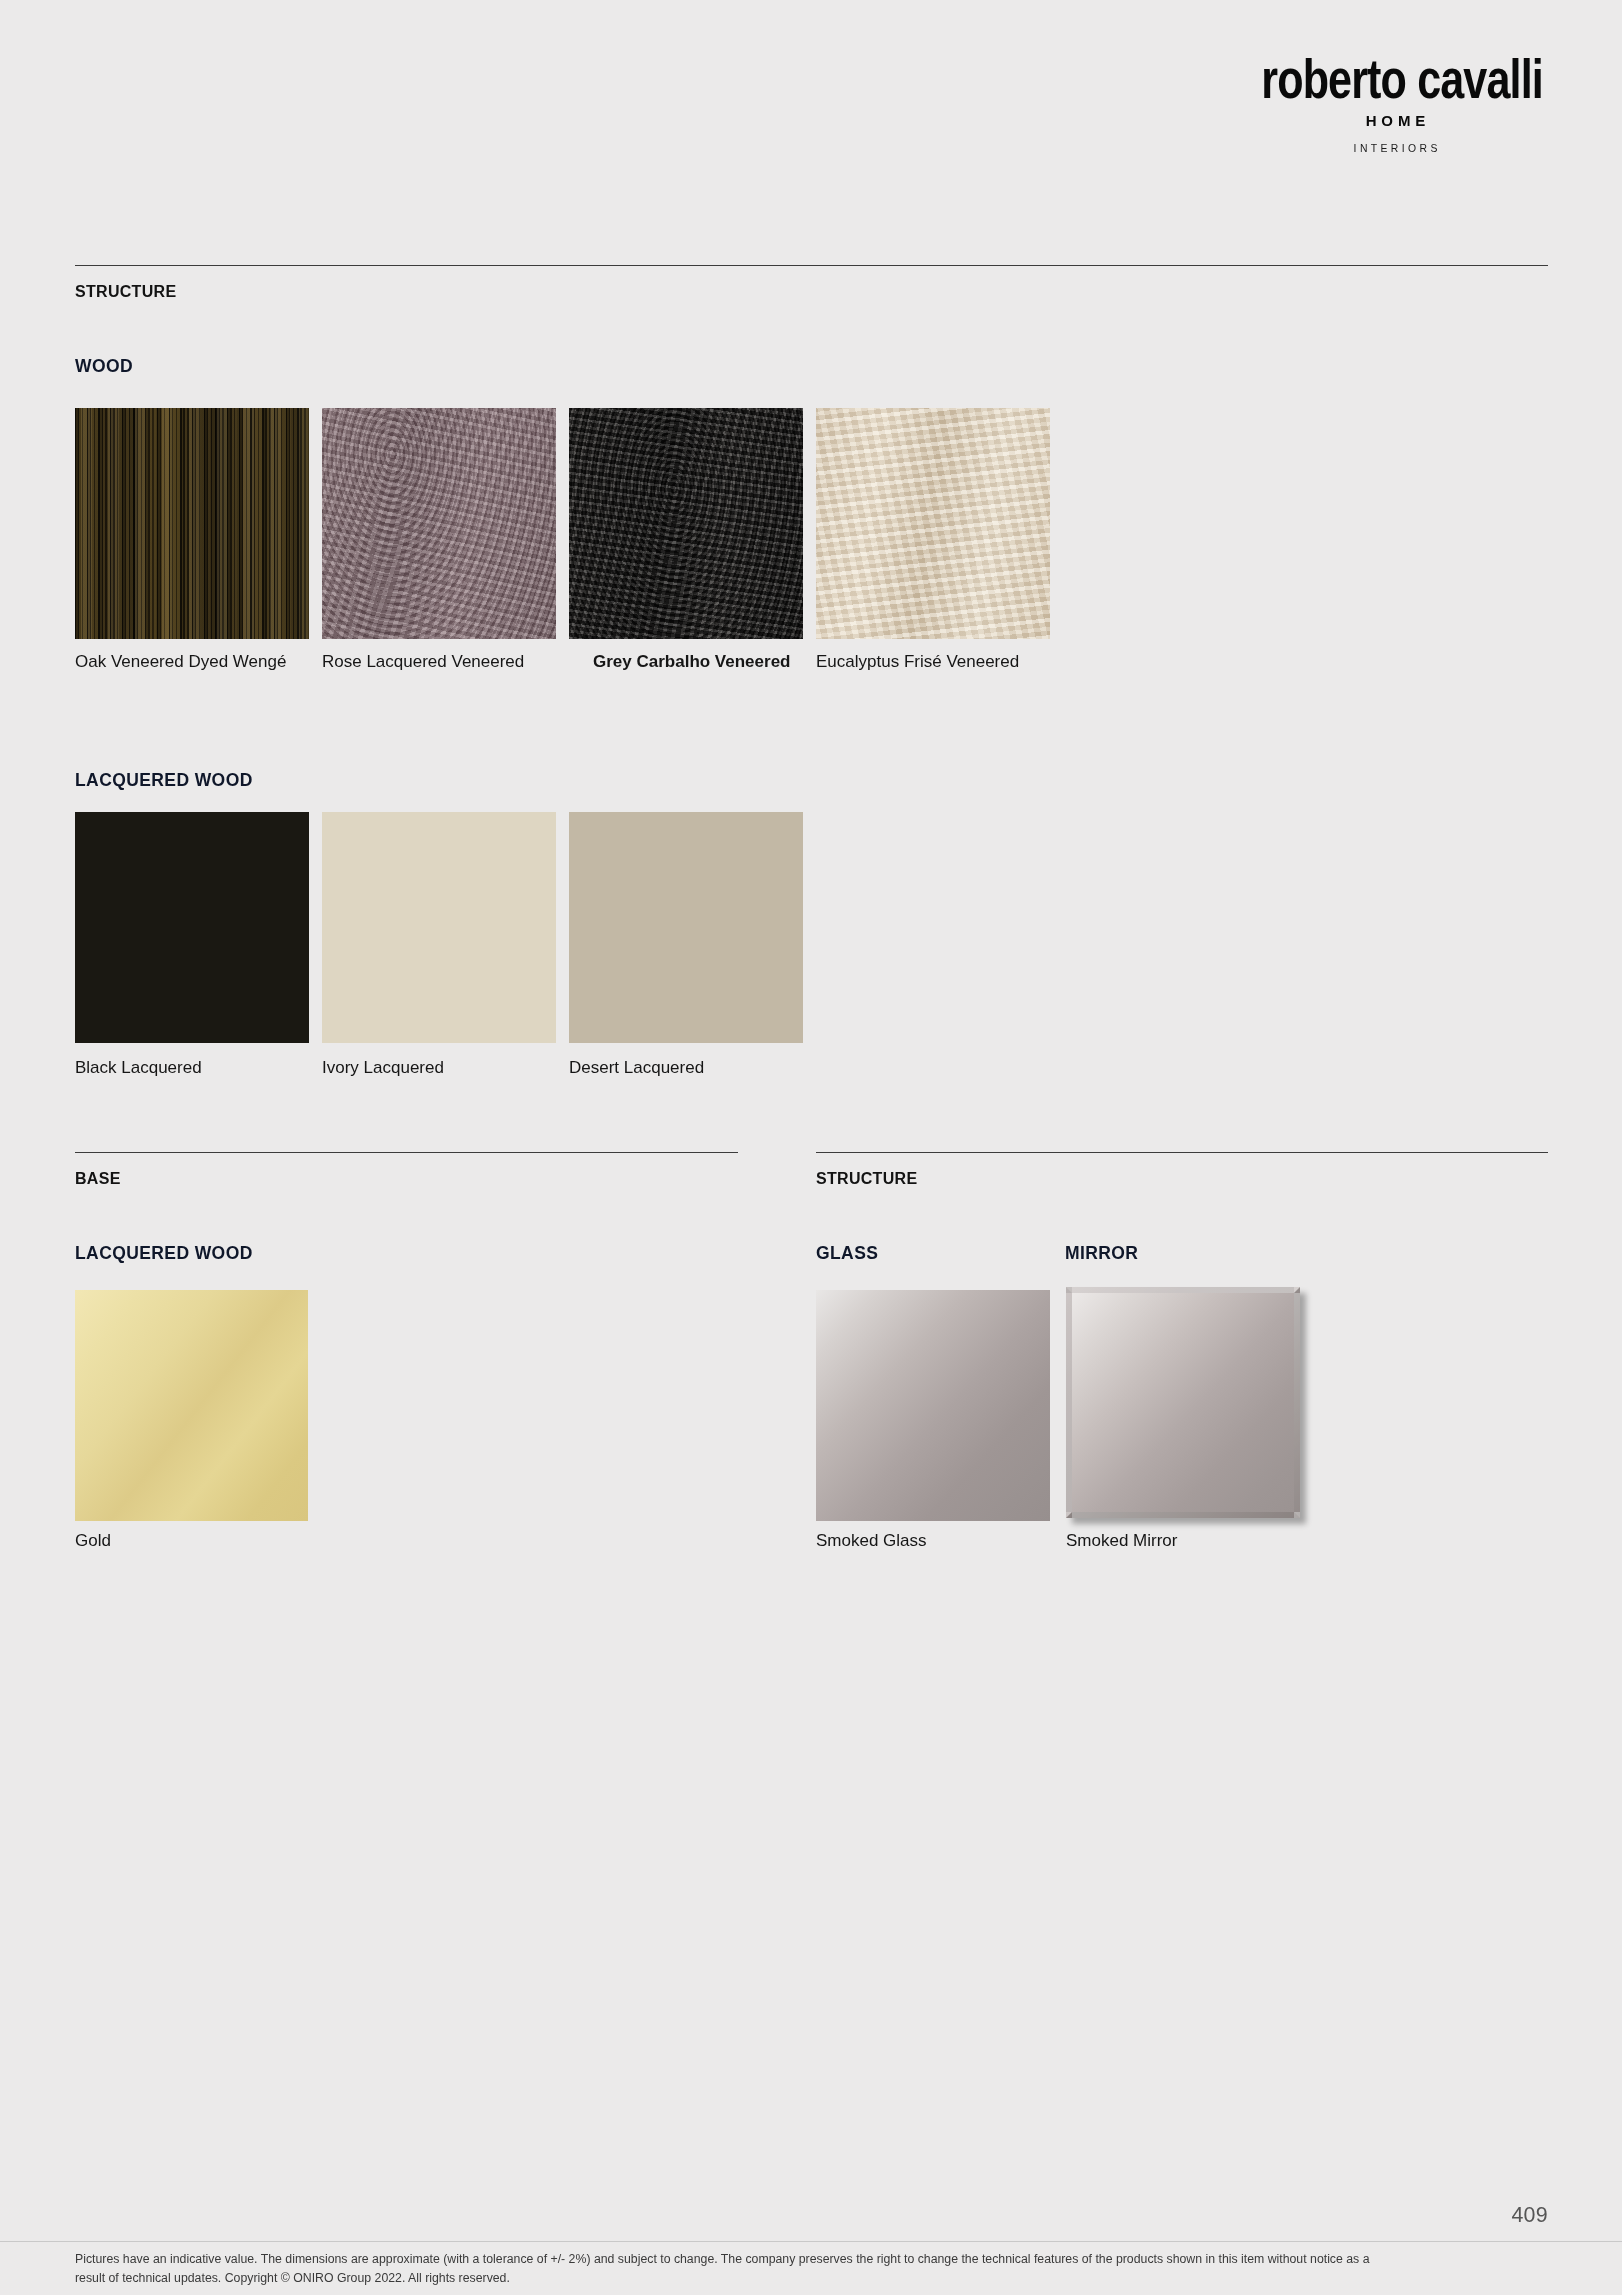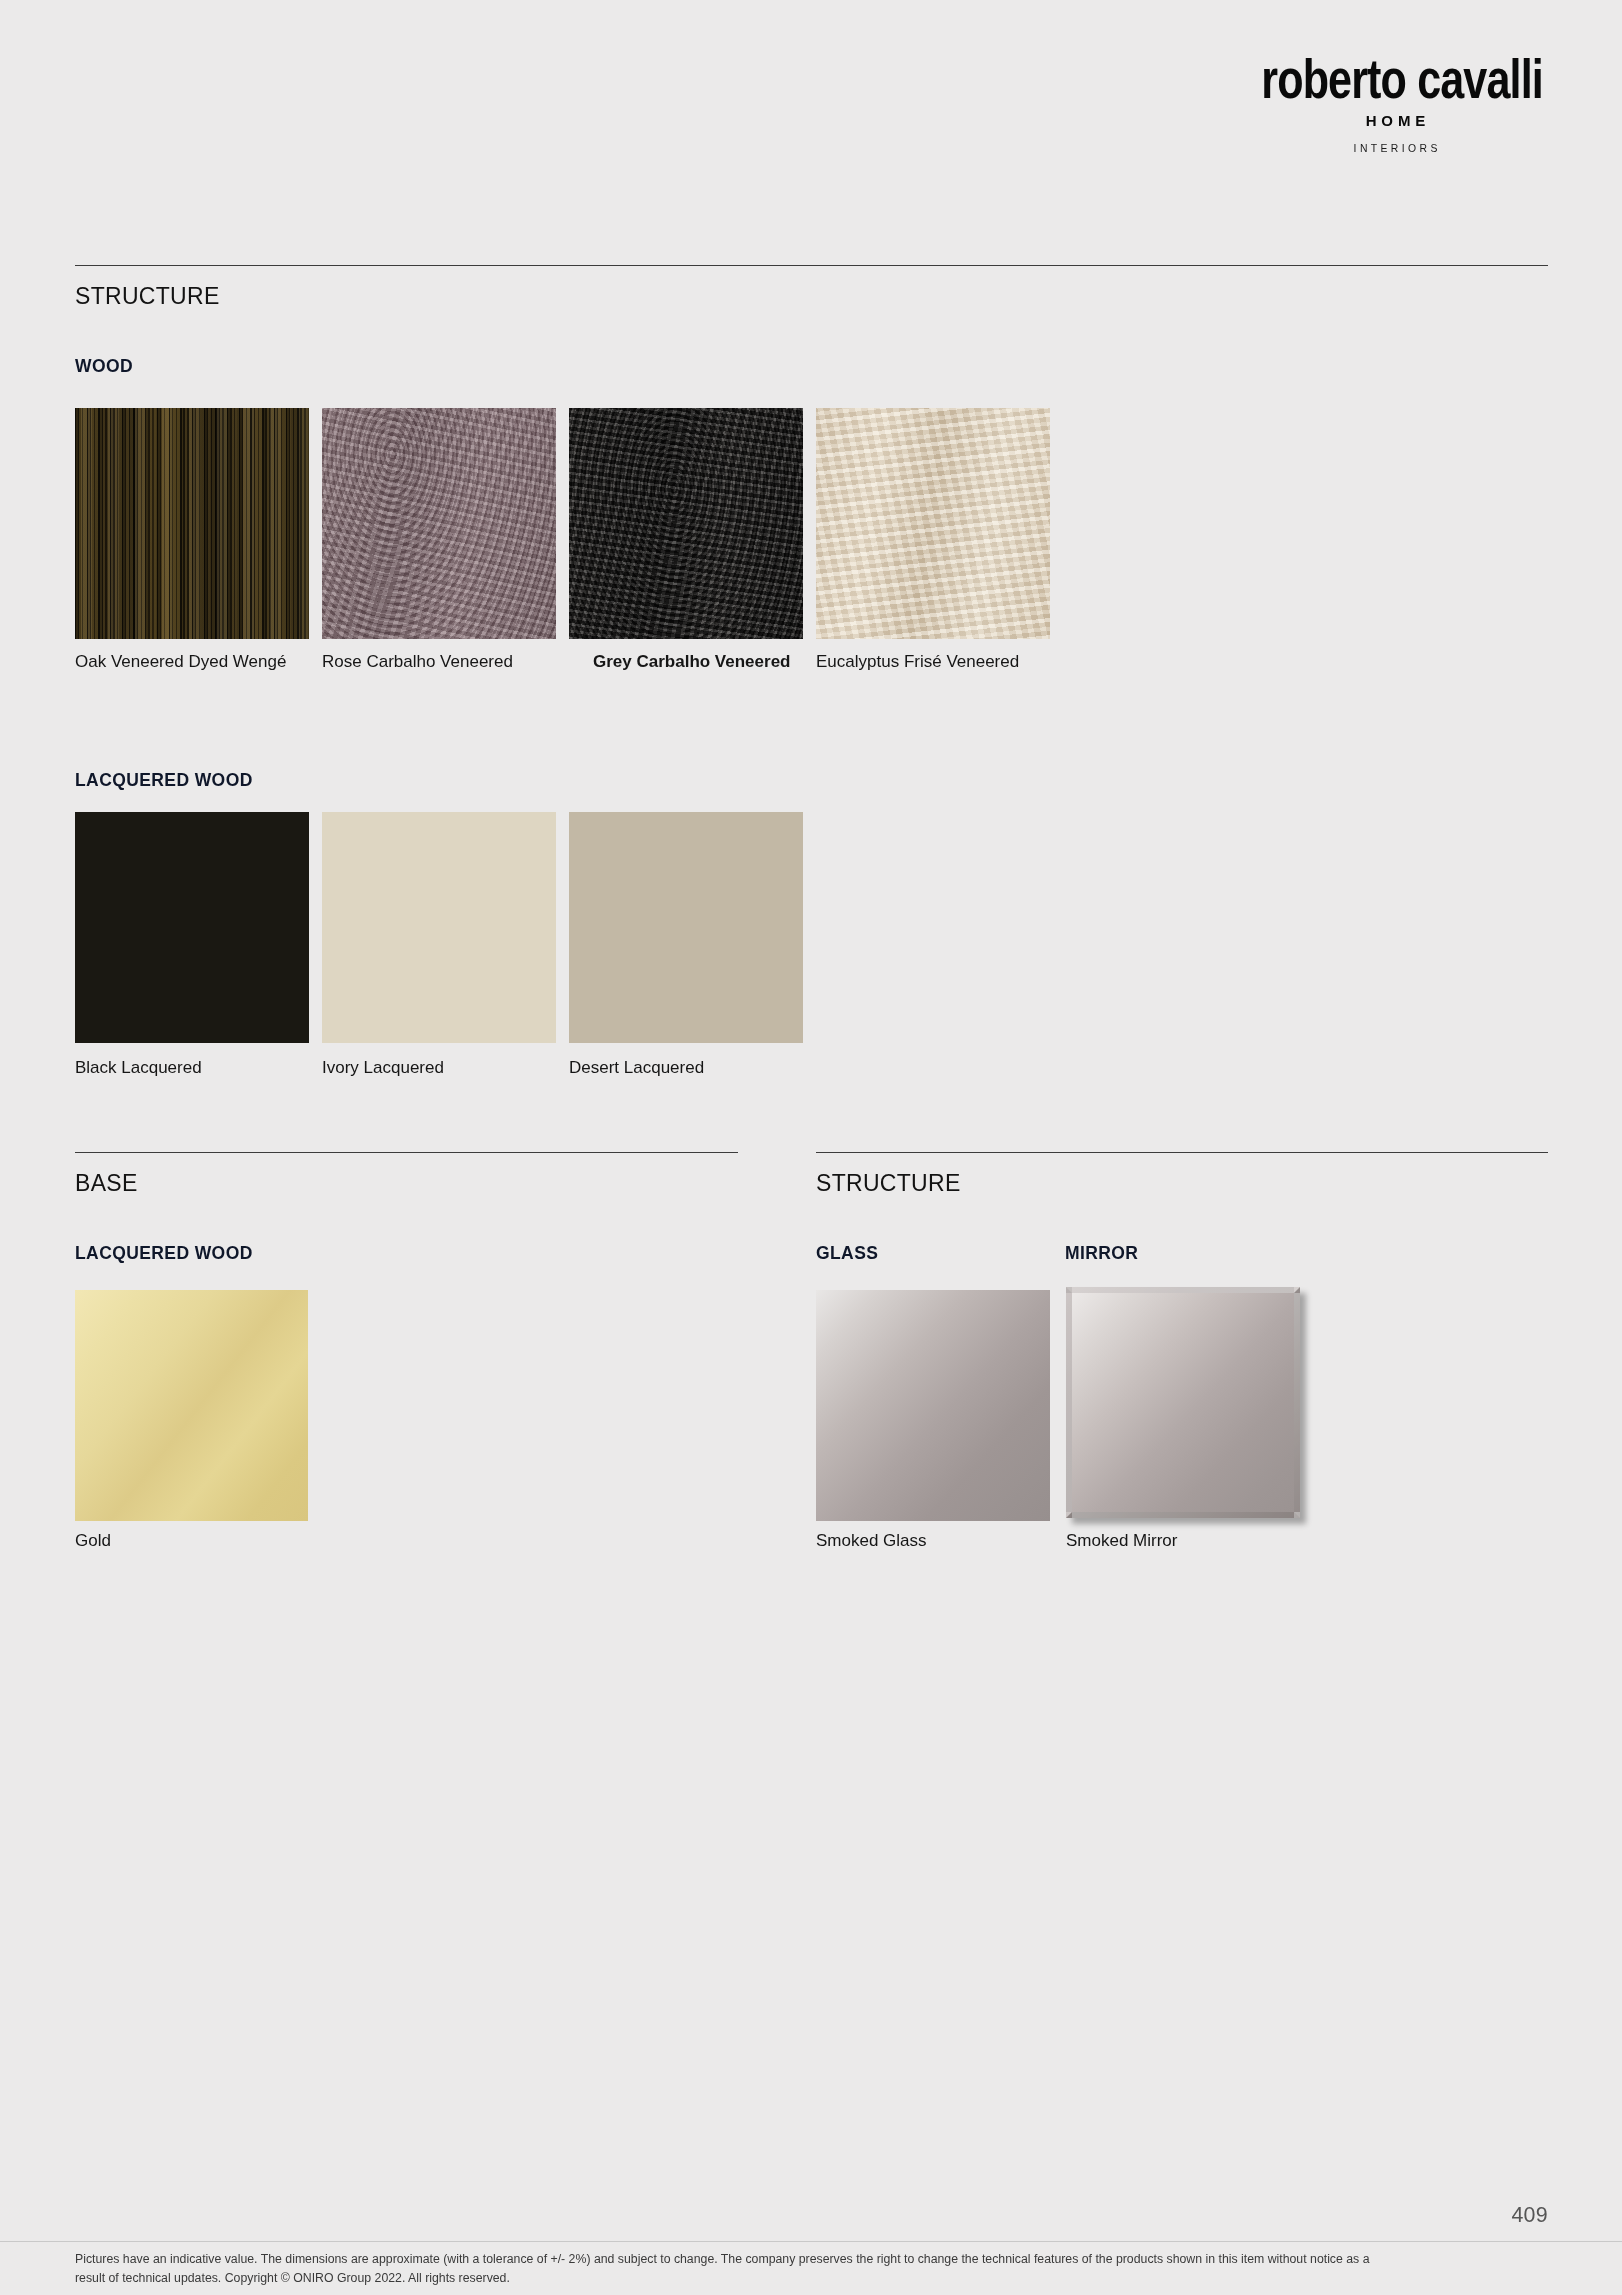--- a/index.html
+++ b/index.html
@@ -89,22 +89,22 @@
   }
 
   
   .rule {
     position: absolute;
     height: 0;
     border-top: 1.3px solid #3c3c3c;
   }
   .section-title {
     position: absolute;
-    font-size: 23px;
-    font-weight: 400;
+    font-size: 16px;
+    font-weight: 700;
     letter-spacing: 0.3px;
     color: #131313;
   }
   .group-title {
     position: absolute;
     font-size: 17.5px;
     font-weight: 700;
     letter-spacing: 0.4px;
     color: #0f172a;
   }
@@ -269,21 +269,21 @@
   <div class="section-title" style="left:75px; top:283px;">STRUCTURE</div>
 
   <div class="group-title" style="left:75px; top:356px;">WOOD</div>
 
   <div class="swatch tex-oak" style="left:75px;  top:408px;"></div>
   <div class="swatch tex-rose" style="left:322px;  top:408px;"></div>
   <div class="swatch tex-grey" style="left:569px;  top:408px;"></div>
   <div class="swatch tex-euca" style="left:816px; top:408px;"></div>
 
   <div class="swatch-label" style="left:75px;  top:650px;">Oak Veneered Dyed Wengé</div>
-  <div class="swatch-label" style="left:322px;  top:650px;">Rose Carbalho Veneered</div>
+  <div class="swatch-label" style="left:322px;  top:650px;">Rose Lacquered Veneered</div>
   <div class="swatch-label" style="left:593px;  top:650px;font-weight:bold;">Grey Carbalho Veneered</div>
   <div class="swatch-label" style="left:816px; top:650px;">Eucalyptus Frisé Veneered</div>
 
   <div class="group-title" style="left:75px; top:770px;">LACQUERED WOOD</div>
 
   <div class="swatch tex-solid" style="left:75px; top:812px; --c:#1a1812;"></div>
   <div class="swatch tex-solid" style="left:322px; top:812px; --c:#ded6c2;"></div>
   <div class="swatch tex-solid" style="left:569px; top:812px; --c:#c2b8a5;"></div>
 
   <div class="swatch-label" style="left:75px; top:1056px;">Black Lacquered</div>

